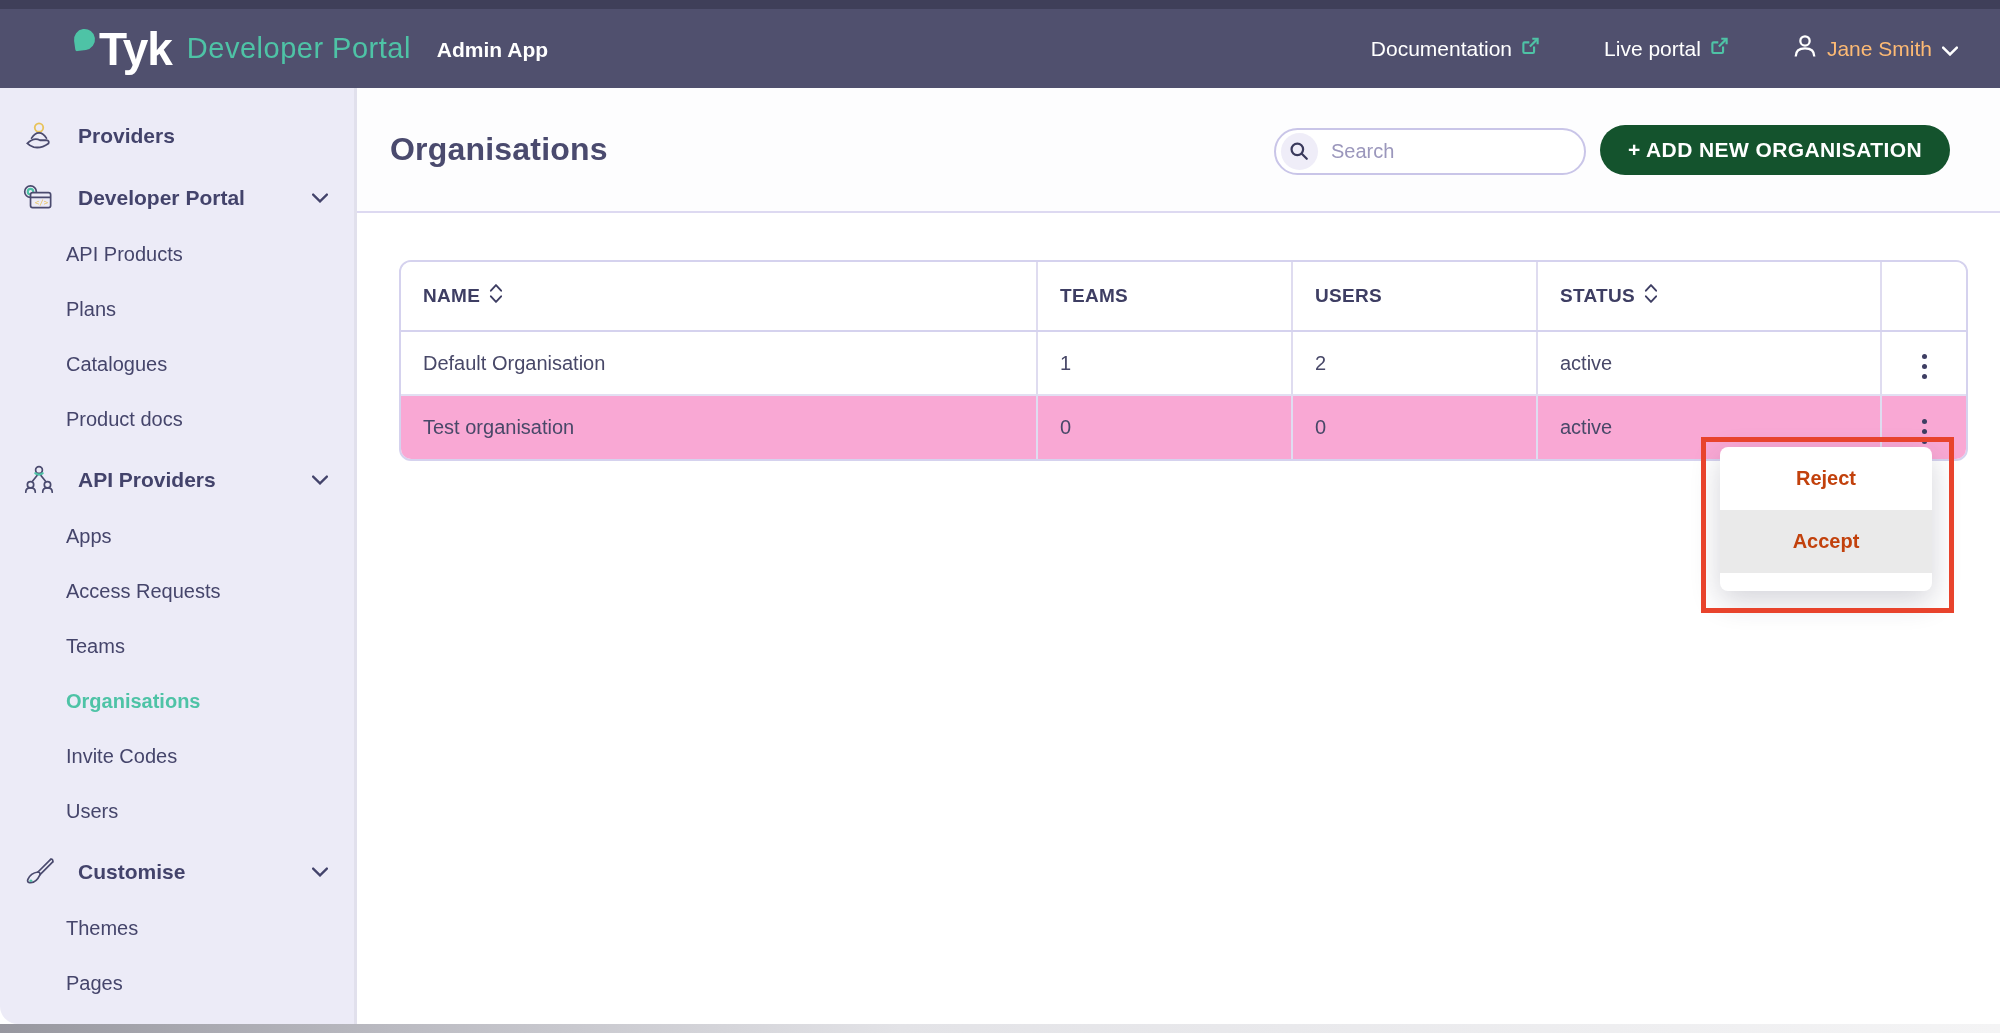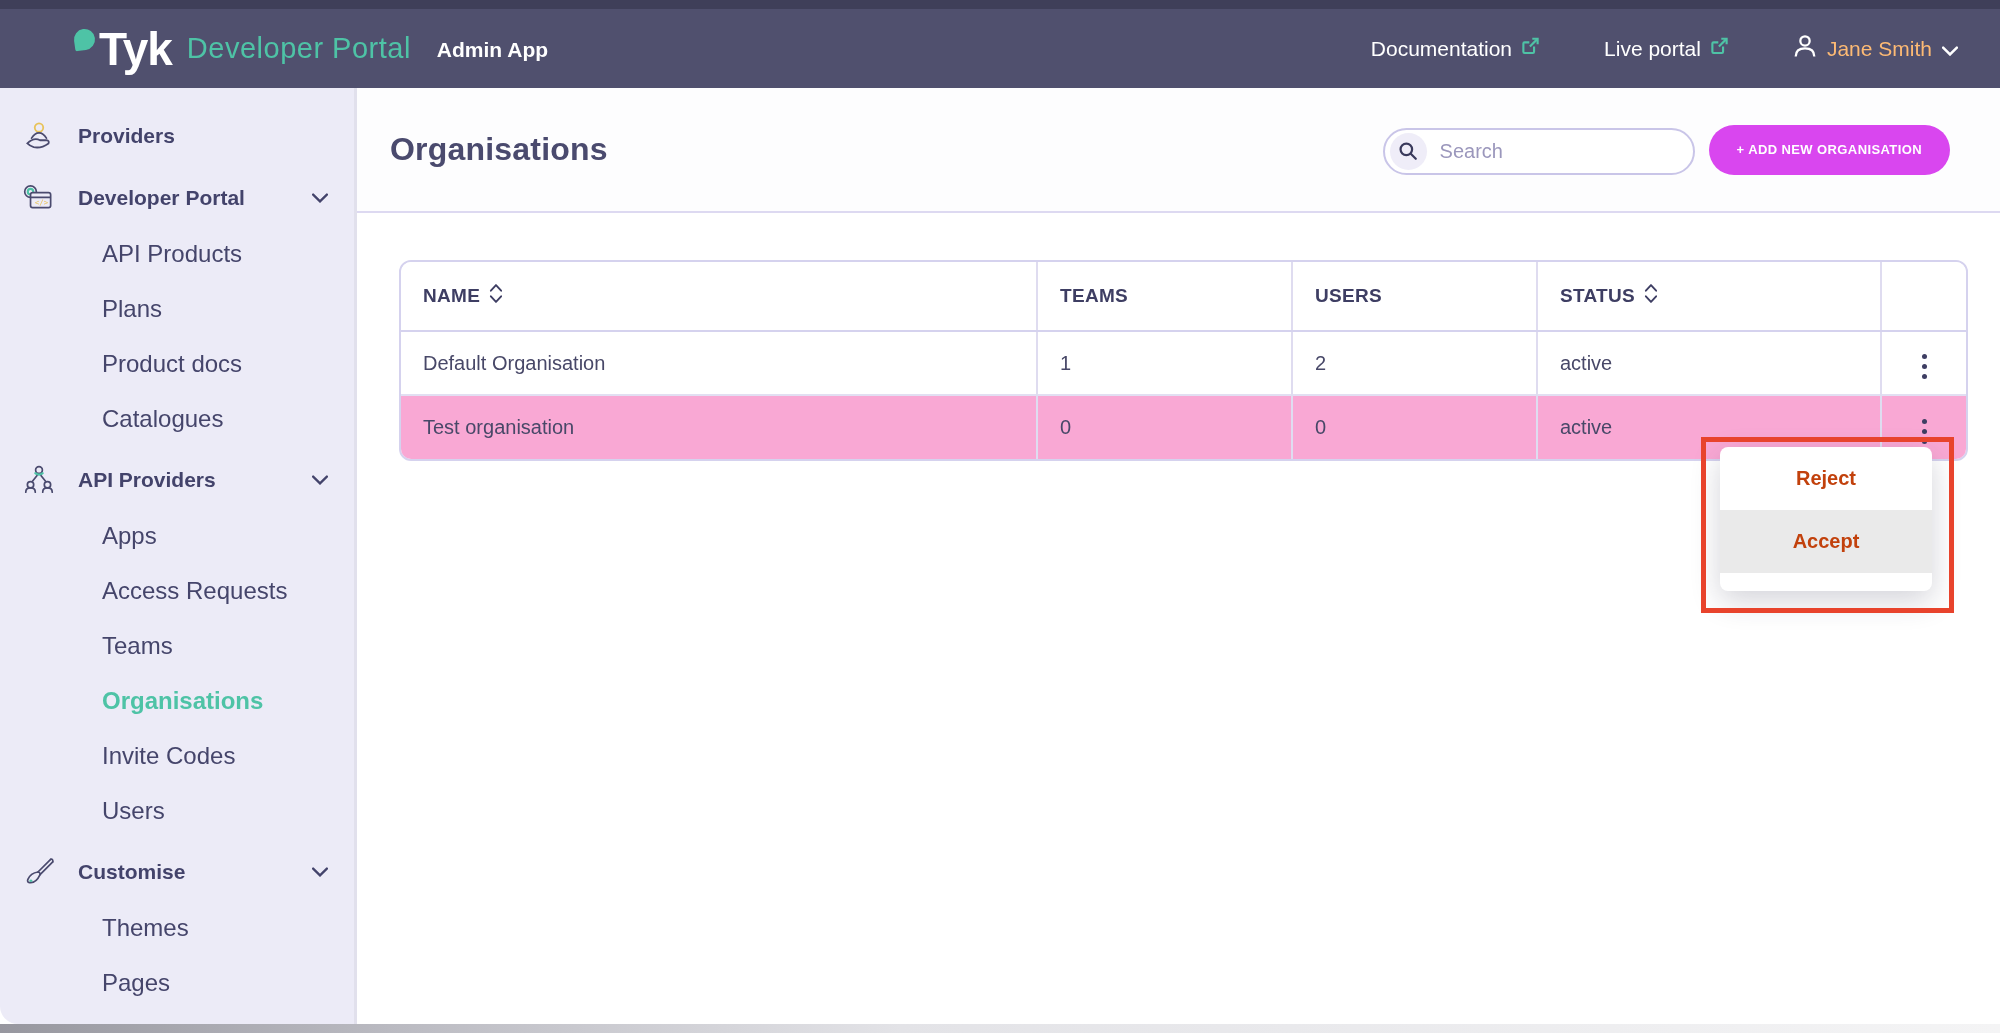--- a/index.html
+++ b/index.html
@@ -34,21 +34,21 @@
     border-right:3px solid #E1E0EC; border-bottom-left-radius:18px;
     padding-top:16px; overflow:hidden;
   }
   .side-section { display:flex; align-items:center; height:52px; padding:0 26px 0 20px; margin-top:10px; cursor:pointer;gap:10px; }
   .side-section:first-child { margin-top:6px; }
   .side-icon { width:38px; height:38px; margin-right:10px; flex-shrink:0; display:flex; align-items:center; justify-content:center; }
   .side-lbl { font-size:21px; font-weight:700; color:#43436B; flex:1; }
   .side-chev { flex-shrink:0; }
   .side-sub {
     display:flex; align-items:center; height:50px; padding-left:66px;
-    font-size:24px; font-weight:500; color:#45456B; margin-top:5px; cursor:pointer;margin-left:36px;
+    font-size:20px; font-weight:500; color:#45456B; margin-top:5px; cursor:pointer;
   }
   .side-sub.active { color:#4EC3A6; font-weight:600; }
   
   .main { flex:1; position:relative; background:#fff; }
   .page-head {
     height:125px; display:flex; align-items:center; justify-content:space-between;
     padding:0 50px 0 33px; border-bottom:2px solid #DDD9F1; background:#FDFDFE;
   }
   .page-title { font-size:32px; font-weight:700; color:#4A4A6E; letter-spacing:.2px; }
   .head-actions { display:flex; align-items:flex-end; gap:14px; }
@@ -59,22 +59,22 @@
   .search-circle {
     width:37px; height:37px; border-radius:50%; background:#EFEDF8;
     display:flex; align-items:center; justify-content:center; flex-shrink:0;
   }
   .search-input {
     border:none; outline:none; background:transparent; font-family:"Liberation Sans",sans-serif;
     font-size:20px; color:#55527A; padding-left:13px; width:230px;
   }
   .search-input::placeholder { color:#9B97BC; }
   .add-btn {
-    height:50px; padding:0 28px; border:none; border-radius:25px; background:#d946ef;
-    color:#fff; font-family:"Liberation Sans",sans-serif; font-weight:700; font-size:13px;
+    height:50px; padding:0 28px; border:none; border-radius:25px; background:#14532d;
+    color:#fff; font-family:"Liberation Sans",sans-serif; font-weight:700; font-size:21px;
     letter-spacing:.4px; cursor:pointer;
   }
   
   .table-wrap {
     position:absolute; left:42px; top:172px; width:1569px;
     border:2px solid #D5D2EE; border-radius:12px; overflow:hidden; background:#fff;
   }
   table { width:100%; border-collapse:collapse; }
   col.c-name{width:636px} col.c-teams{width:255px} col.c-users{width:245px} col.c-status{width:344px} col.c-actions{width:85px}
   th {
@@ -188,22 +188,22 @@
         </span>
         <span class="side-lbl">Developer Portal</span>
         <span class="side-chev">
           <svg width="16" height="10" viewBox="0 0 14 8" fill="none" stroke="#43436B" stroke-width="2" stroke-linecap="round">
               <polyline points="1,1 7,7 13,1"></polyline>
             </svg>
         </span>
       </div>
       <div class="side-sub">API Products</div>
       <div class="side-sub">Plans</div>
+      <div class="side-sub">Catalogues</div>
       <div class="side-sub">Product docs</div>
-      <div class="side-sub">Catalogues</div>
 
       <div class="side-section">
         <span class="side-icon">
           <svg width="36" height="36" viewBox="0 0 34 34" fill="none" stroke="#4A4A6E" stroke-width="1.6" stroke-linecap="round">
             <circle cx="17" cy="7.5" r="3.2"></circle>
             <path d="M13.5 10.5 Q17 13.5 20.5 10.5" stroke="#4EC3A6" stroke-width="2"></path>
             <line x1="15" y1="13" x2="11" y2="18"></line>
               <line x1="19" y1="13" x2="23" y2="18"></line>
             <circle cx="9" cy="21.5" r="3"></circle>
               <path d="M4.5 28.5 Q4.5 24.5 9 24.5 Q13.5 24.5 13.5 28.5"></path>

